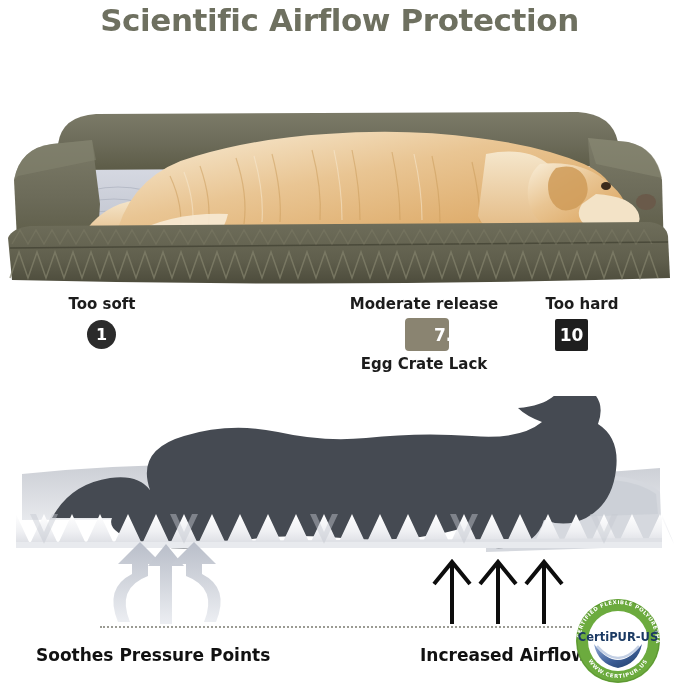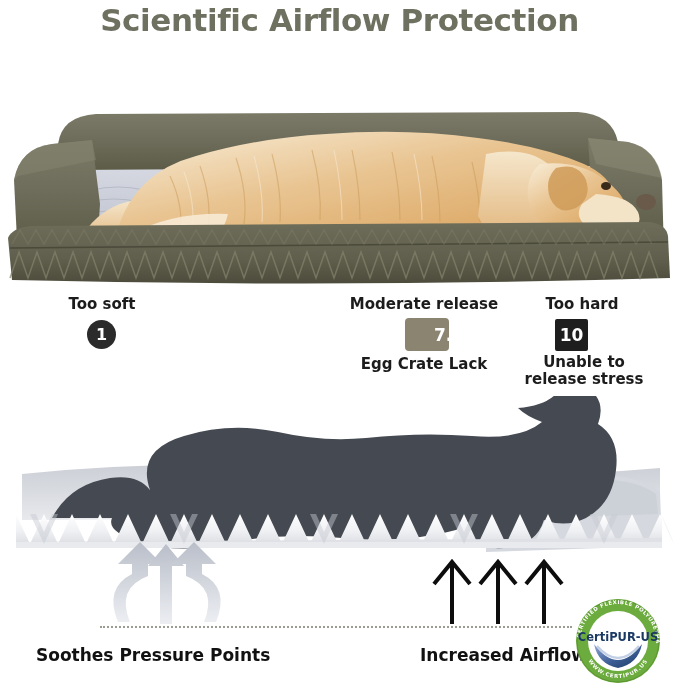--- a/index.html
+++ b/index.html
@@ -182,24 +182,20 @@
 
     <div class="lbl top" style="left:18px; top:4px; width:160px;">Too soft</div>
     <div class="marker circle" style="left:83px; top:28px;">1</div>
 
     <div class="lbl top" style="left:320px; top:4px; width:200px;">Moderate release</div>
     <div class="marker rounded" style="left:401px; top:26px;">7.2</div>
     <div class="lbl bot" style="left:330px; top:64px; width:180px;">Egg Crate Lack</div>
 
     <div class="lbl top" style="left:506px; top:4px; width:144px;">Too hard</div>
     <div class="marker square" style="left:551px; top:27px;">10</div>
-    <div class="lbl bot" style="left:500px; top:62px; width:160px;">
-      <span>Unable to</span><br>
-      <span>release stress</span>
-    </div>
   </div>
 
   <div class="cross">
     <svg width="679" height="235" viewBox="0 0 679 235" xmlns="http://www.w3.org/2000/svg">
       <defs>
         <linearGradient id="foamG" x1="0" y1="0" x2="0" y2="1">
           <stop offset="0%" stop-color="#ffffff"></stop>
           <stop offset="55%" stop-color="#eff0f3"></stop>
           <stop offset="100%" stop-color="#d9dbe1"></stop>
         </linearGradient>

